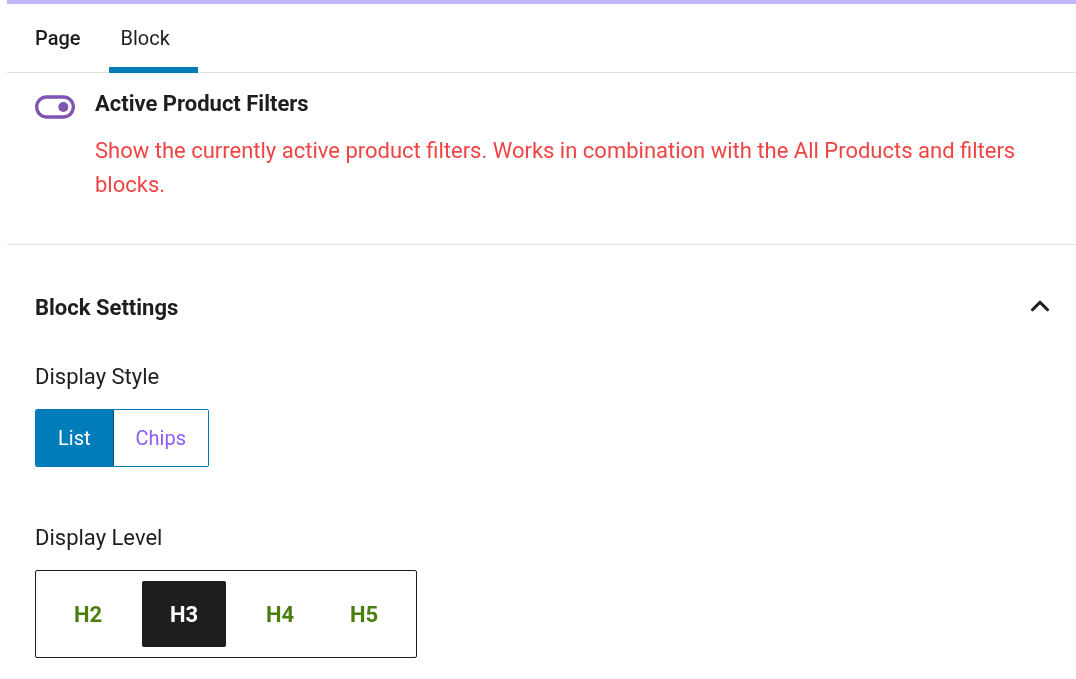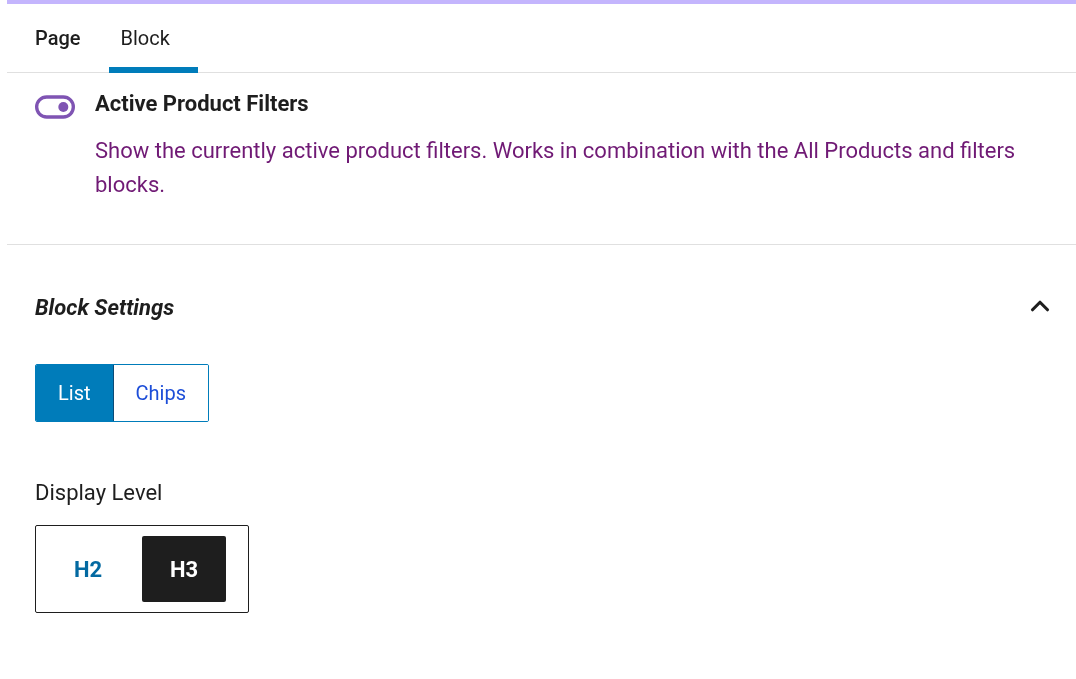--- a/index.html
+++ b/index.html
@@ -73,35 +73,34 @@
     flex: 1;
   }
   .block-title {
     font-size: 22px;
     font-weight: 700;
     margin: 0 0 18px 0;
   }
   .block-desc {
     font-size: 22px;
     line-height: 1.55;
-    color: #701a75;
+    color: #ef4444;
     margin: 0;
   }
   .settings-header {
     display: flex;
     align-items: center;
     justify-content: space-between;
     padding: 46px 28px 10px 28px;
     cursor: pointer;
   }
   .settings-title {
     font-size: 22px;
     font-weight: 700;
     margin: 0;
-    font-style: italic;
   }
   .chevron {
     font-size: 20px;
     line-height: 1;
   }
   .chevron svg {
     width: 30px;
     height: 30px;
   }
   .settings-body {
@@ -118,21 +117,21 @@
     border: 1px solid #007cba;
     border-radius: 2px;
     overflow: hidden;
     margin-bottom: 58px;
   }
   .seg-btn {
     padding: 18px 22px;
     font-size: 20px;
     line-height: 1;
     background: #fff;
-    color: #1d4ed8;
+    color: #8b5cf6;
     border: none;
     cursor: pointer;
     font-family: inherit;
   }
   .seg-btn.selected {
     background: #007cba;
     color: #fff;
     border-right: 1px solid #0a4b78;
   }
   .heading-group {
@@ -144,21 +143,21 @@
   }
   .h-btn {
     width: 84px;
     height: 66px;
     display: flex;
     align-items: center;
     justify-content: center;
     font-size: 22px;
     font-weight: 700;
     background: #fff;
-    color: #0369a1;
+    color: #4d7c0f;
     border: none;
     cursor: pointer;
     font-family: inherit;
     border-radius: 2px;
   }
   .h-btn.selected {
     background: #1e1e1e;
     color: #fff;
     width: 84px;
     margin: 0 12px;
@@ -196,26 +195,29 @@
     <h2 class="settings-title">Block Settings</h2>
     <span class="chevron">
       <svg viewBox="0 0 24 24" fill="none" stroke="#1e1e1e" stroke-width="2.5" stroke-linecap="round" stroke-linejoin="round">
         <polyline points="6 15 12 9 18 15"></polyline>
       </svg>
     </span>
   </div>
 
   <div class="settings-body">
 
+    <p class="field-label">Display Style</p>
     <div class="button-group">
       <button class="seg-btn selected">List</button>
       <button class="seg-btn">Chips</button>
     </div>
 
     <p class="field-label">Display Level</p>
     <div class="heading-group">
       <button class="h-btn">H2</button>
       <button class="h-btn selected">H3</button>
+      <button class="h-btn">H4</button>
+      <button class="h-btn">H5</button>
     </div>
 
   </div>
 
 </div>
 
 </body></html>

